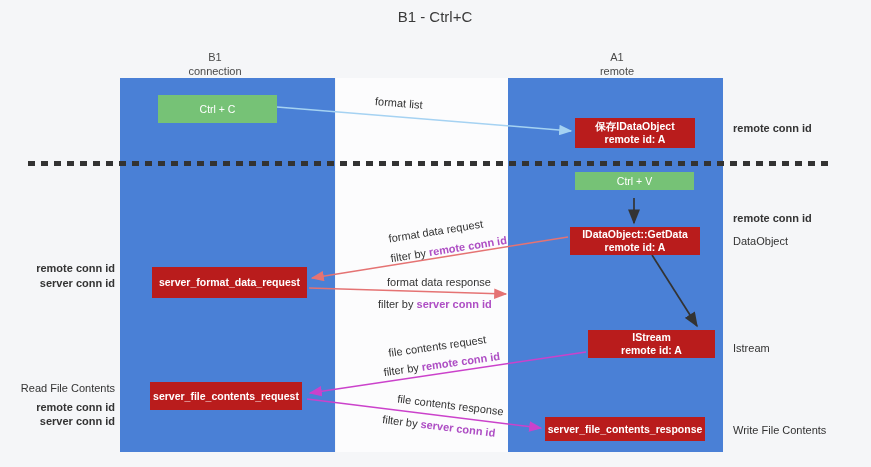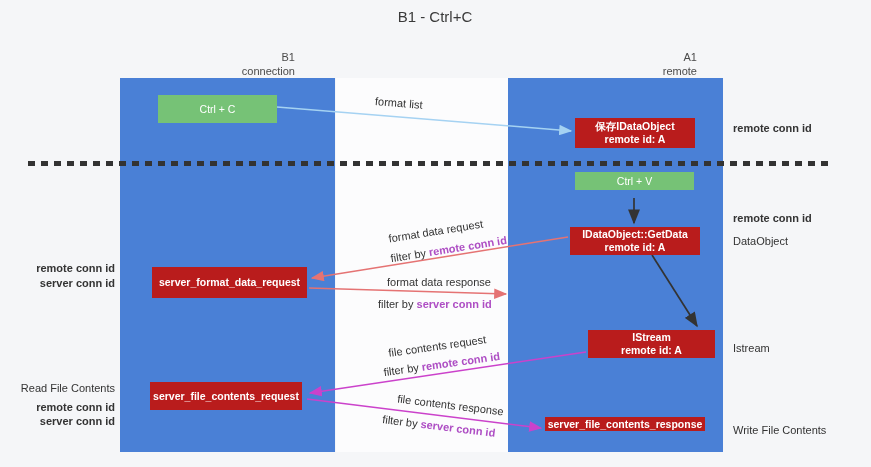--- a/index.html
+++ b/index.html
@@ -19,21 +19,21 @@
     position:absolute;top:78px;width:215px;height:374px;
     background:#4a80d6;
   }
   .col.left{left:120px;}
   .col.right{left:508px;}
   .title{
     position:absolute;left:300px;top:7px;width:270px;
     text-align:center;color:#3a3a3a;font-size:15px;line-height:19px;
   }
   .col-header{
-    position:absolute;top:50px;width:160px;text-align:right;
+    position:absolute;top:50px;width:160px;text-align:center;
     color:#4a4a4a;font-size:11px;line-height:14px;
   }
   .node{
     position:absolute;display:flex;flex-direction:column;
     align-items:center;justify-content:center;
     color:#fff;font-size:10.5px;line-height:13px;text-align:left;
     box-sizing:border-box;
   }
   .green{background:#76c276;}
   .orange{background:#b91c1c;font-weight:bold;}
@@ -127,21 +127,21 @@
 
   <div class="node orange" style="left:588px;top:330px;width:127px;height:28px;">
     <div>IStream</div>
     <div>remote id: A</div>
   </div>
 
   <div class="node orange" style="left:150px;top:382px;width:152px;height:28px;">
     <div>server_file_contents_request</div>
   </div>
 
-  <div class="node orange" style="left:545px;top:417px;width:160px;height:14px;">
+  <div class="node orange" style="left:545px;top:417px;width:160px;height:24px;">
     <div>server_file_contents_response</div>
   </div>
 
   <div class="arrow-label" style="left:375px;top:97px;transform:rotate(4.5deg);">format list</div>
 
   <div class="arrow-label" style="left:388px;top:225px;transform:rotate(-9deg);">format data request</div>
   <div class="arrow-label" style="left:390px;top:243px;transform:rotate(-9deg);">
     <span>filter by</span>
     <span class="purple">remote conn id</span>
   </div>

